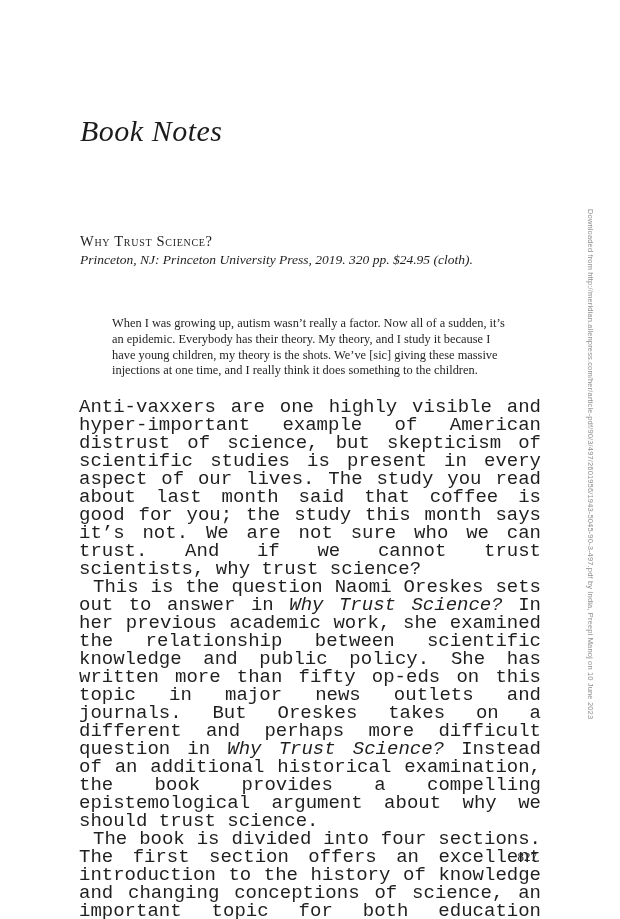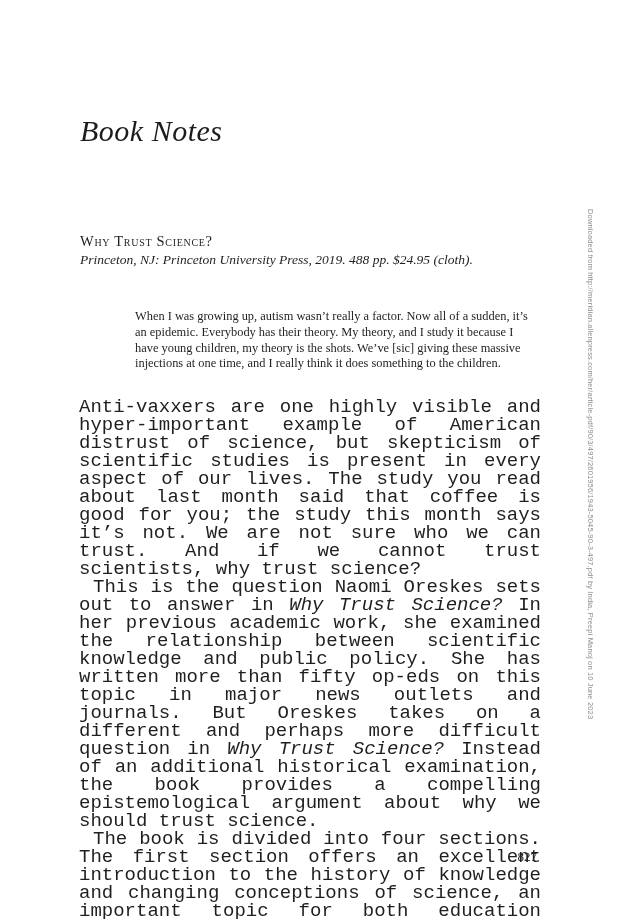--- a/index.html
+++ b/index.html
@@ -34,25 +34,24 @@
   }
   .bh-title {
     font-variant: small-caps;
     font-size: 14.5px;
     letter-spacing: 0.7px;
   }
   .bh-pub { font-style: italic; }
   .epigraph {
     position: absolute;
     left: 112px;
-    top: 309px;
+    top: 316px;
     width: 402px;
     font-size: 12.4px;
     line-height: 15.8px;
-    margin-left: 23px;
   }
   .quote-attrib {
     text-align: right;
     font-style: italic;
     margin-top: 3px;
   }
   .quote-attrib sup {
     font-size: 8px;
     vertical-align: super;
     line-height: 0;
@@ -94,21 +93,21 @@
 </style>
 </head>
 <body>
 
 <div id="page">
 
   <h1 class="section-title">Book Notes</h1>
 
   <div class="bookhead">
     <div class="bh-title">Why Trust Science?</div>
-    <div class="bh-pub">Princeton, NJ: Princeton University Press, 2019. 488 pp. $24.95 (cloth).</div>
+    <div class="bh-pub">Princeton, NJ: Princeton University Press, 2019. 320 pp. $24.95 (cloth).</div>
   </div>
 
   <div class="epigraph">
     <div class="quote-text">When I was growing up, autism wasn’t really a factor. Now all of a sudden, it’s an epidemic. Everybody has their theory. My theory, and I study it because I have young children, my theory is the shots. We’ve [sic] giving these massive injections at one time, and I really think it does something to the children.</div>
   </div>
 
   <div class="main">
       <p class="para"><span>Anti-vaxxers are one highly visible and hyper-important example of American distrust of science, but skepticism of scientific studies is present in every aspect of our lives. The study you read about last month said that coffee is good for you; the study this month says it’s not. We are not sure who we can trust. And if we cannot trust scientists, why trust science?</span></p>
       <p class="para indent"><span>This is the question Naomi Oreskes sets out to answer in </span><em>Why Trust Science?</em><span> In her previous academic work, she examined the relationship between scientific knowledge and public policy. She has written more than fifty op-eds on this topic in major news outlets and journals. But Oreskes takes on a different and perhaps more difficult question in </span><em>Why Trust Science?</em><span> Instead of an additional historical examination, the book provides a compelling epistemological argument about why we should trust science.</span></p>
       <p class="para indent"><span>The book is divided into four sections. The first section offers an excellent introduction to the history of knowledge and changing conceptions of science, an important topic for both education researchers and teachers in the classroom who are constantly questioned by scholars in other fields and by students and society. She traces the authority of science from the Enlightenment, when it was the men who belonged to scientific societies who had authority, to the twentieth century, when it was the scientific method that had authority, and to the scholars who pushed back against this conception of an objective scientific method by showing that science is a social activity conducted by people. Oreskes believes that neither of these perspectives captures the inherent strengths and weaknesses of the practice of science. Scientists may claim that their work is value free, and social scientists provide many examples of the values present in scientific research. Yet, the fact that scientific work is conducted by people with values is not a strong enough argument to discount sci-</span></p>

